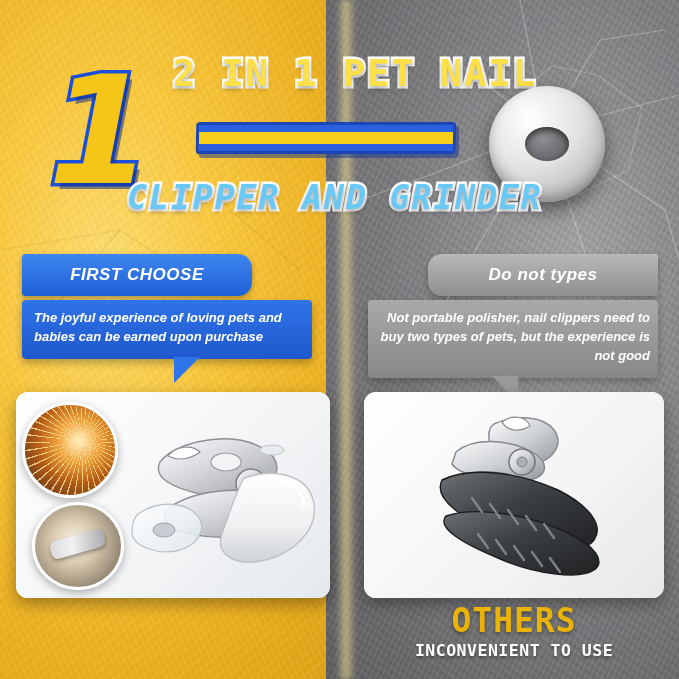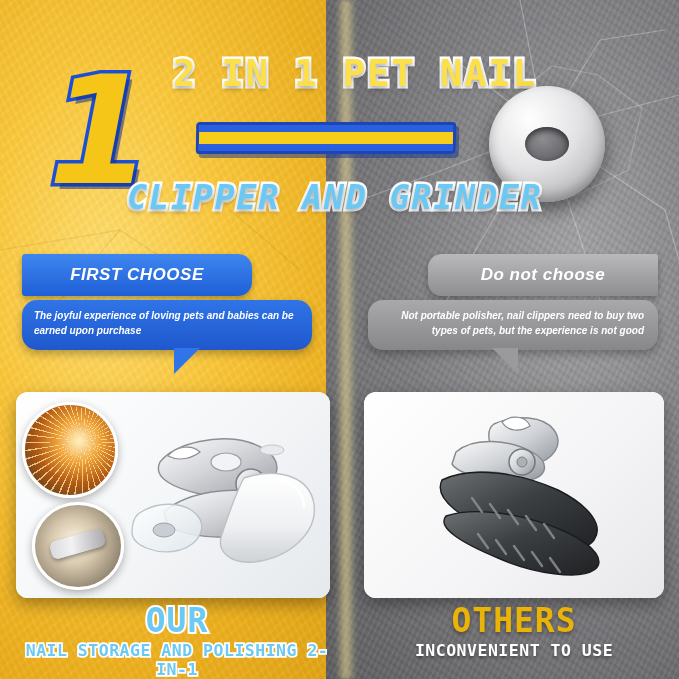--- a/index.html
+++ b/index.html
@@ -164,27 +164,27 @@
     color: #ffffff;
     border-radius: 3px 14px 14px 3px;
     box-shadow: 0 3px 6px rgba(0,0,0,0.3);
     width: 230px;
   }
   .ribbon.blue  { background: linear-gradient(180deg,#3f86f0,#1e5fd6); }
   .ribbon.grey  { background: linear-gradient(180deg,#b9b9bc,#8e8e91); }
 
   .callout-body {
     margin-top: 4px;
-    padding: 9px 14px 12px 12px;
-    font-size: 10px;
+    padding: 9px 8px 12px 12px;
+    font-size: 13px;
     line-height: 1.45;
     font-weight: bold;
     font-style: italic;
     color: #ffffff;
-    border-radius: 15px;
+    border-radius: 4px;
     box-shadow: 0 4px 9px rgba(0,0,0,0.28);
   }
   .callout-body.blue { background: linear-gradient(180deg,#2f74e8,#1f58cc); }
   .callout-body.grey { background: linear-gradient(180deg,#a9a9ac,#87878a); text-align: right; }
 
   .tail {
     position: absolute;
     width: 0; height: 0;
   }
   .tail.blue {
@@ -337,21 +337,21 @@
     <div class="title-line2">CLIPPER AND GRINDER</div>
   </div>
 
   <div class="callout left">
     <div class="ribbon blue">FIRST CHOOSE</div>
     <div class="callout-body blue">The joyful experience of loving pets and babies can be earned upon purchase</div>
     <div class="tail blue"></div>
   </div>
 
   <div class="callout right">
-    <div class="ribbon grey" style="margin-left:60px;border-radius:14px 3px 3px 14px;">Do not choose</div>
+    <div class="ribbon grey" style="margin-left:60px;border-radius:14px 3px 3px 14px;">Do not types</div>
     <div class="callout-body grey">Not portable polisher, nail clippers need to buy two types of pets, but the experience is not good</div>
     <div class="tail grey"></div>
   </div>
 
   <div class="panel left">
     <div class="lp-bg"></div>
     <div class="spark-circle a"></div>
     <div class="spark-circle b"></div>
     <div class="clip-white">
       <svg viewBox="0 0 196 150">
@@ -433,23 +433,19 @@
           <path d="M80 128 l10 14"></path>
             <path d="M98 134 l10 14"></path>
             <path d="M116 140 l10 14"></path>
           <path d="M134 146 l10 14"></path>
             <path d="M152 152 l10 14"></path>
         </g>
       </svg>
     </div>
   </div>
 
-  <div class="bottom-left">
-    <div class="big-word cyan">OUR</div>
-    <div class="sub-word cyan">NAIL STORAGE AND POLISHING 2-IN-1</div>
-  </div>
 
   <div class="bottom-right">
     <div class="big-word white">OTHERS</div>
     <div class="sub-word white">INCONVENIENT TO USE</div>
   </div>
 
 </div>
 
 </body></html>

